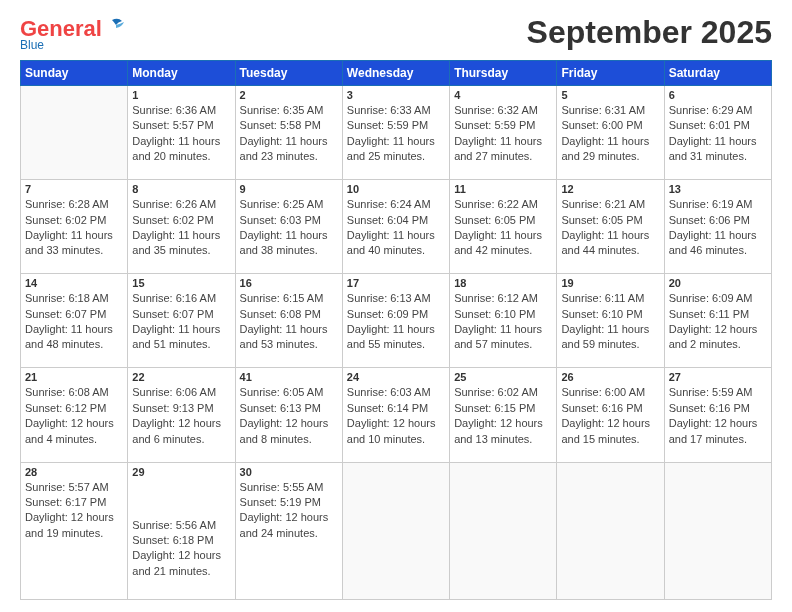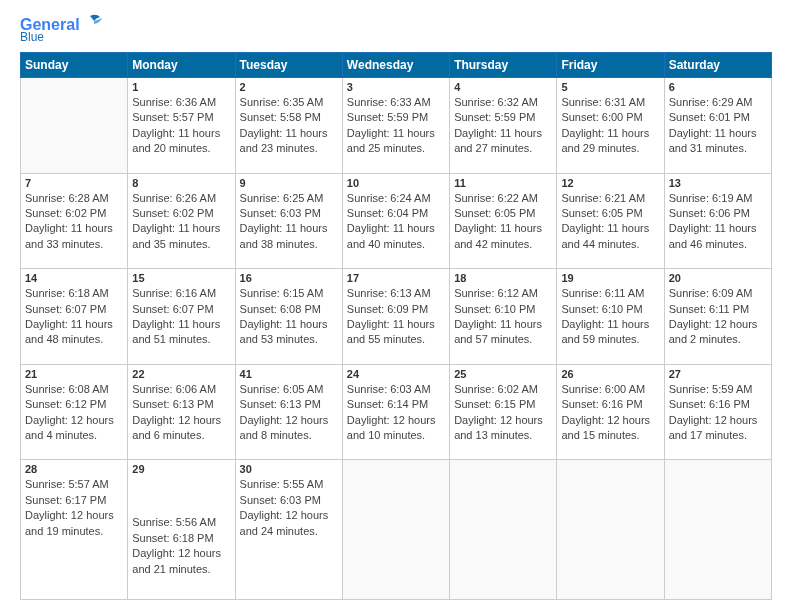--- a/index.html
+++ b/index.html
@@ -42,21 +42,21 @@
       color: #555;
       margin-top: 2px;
     }
     .calendar {
       width: 100%;
       border-collapse: collapse;
       flex: 1;
       font-size: 10px;
     }
     .calendar th {
-      background: #0369a1;
+      background: #1d4ed8;
       color: #fff;
       padding: 5px 4px;
       text-align: left;
       font-size: 12px;
       font-weight: bold;
       border: 1px solid #1a6eb5;
     }
     .calendar td {
       border: 1px solid #ccc;
       vertical-align: top;
@@ -83,29 +83,30 @@
       height: 70px;
     }
   </style>
 </head>
 <body>
 
 <div class="page">
   <div class="header">
     <div class="logo">
       <div style="display:flex; align-items:center;">
-        <span style="font-size:16px; font-weight:bold; color:#3b82f6;">General</span>
+        <span style="font-size:22px; font-weight:bold; color:#ef4444;">General</span>
         <svg width="22" height="22" viewBox="0 0 22 22" style="margin-left:2px; margin-top:-4px;">
           <path d="M8,4 Q14,1 18,5 Q14,6 12,9 Q10,6 8,4Z" fill="#1a6eb5"></path>
           <path d="M12,9 Q16,8 20,6 Q18,11 12,12Z" fill="#5aabdc"></path>
         </svg>
       </div>
       <span style="font-size:12px; font-weight:normal; color:#1a6eb5; margin-top:-4px;">Blue</span>
     </div>
     <div class="title-section">
+      <div class="month-title">September 2025</div>
     </div>
   </div>
 
   <table class="calendar">
     <thead>
       <tr>
         <th>Sunday</th>
         <th>Monday</th>
         <th>Tuesday</th>
         <th>Wednesday</th>
@@ -266,21 +267,21 @@
           <td>
             <span class="day-num">21</span>
             <div class="day-info" style="white-space: pre-line;">Sunrise: 6:08 AM
 Sunset: 6:12 PM
 Daylight: 12 hours
 and 4 minutes.</div>
           </td>
           <td>
             <span class="day-num">22</span>
             <div class="day-info" style="white-space: pre-line;">Sunrise: 6:06 AM
-Sunset: 6:13 PM
+Sunset: 9:13 PM
 Daylight: 12 hours
 and 6 minutes.</div>
           </td>
           <td>
             <span class="day-num">41</span>
             <div class="day-info" style="white-space: pre-line;">Sunrise: 6:05 AM
 Sunset: 6:13 PM
 Daylight: 12 hours
 and 8 minutes.</div>
           </td>
@@ -324,21 +325,21 @@
           <td>
             <span class="day-num">29</span>
             <div class="day-info" style="white-space: pre-line; margin-top: 40px;">Sunrise: 5:56 AM
 Sunset: 6:18 PM
 Daylight: 12 hours
 and 21 minutes.</div>
           </td>
           <td>
             <span class="day-num">30</span>
             <div class="day-info" style="white-space: pre-line;">Sunrise: 5:55 AM
-Sunset: 6:03 PM
+Sunset: 5:19 PM
 Daylight: 12 hours
 and 24 minutes.</div>
           </td>
           <td class="empty"></td>
           <td class="empty"></td>
           <td class="empty"></td>
           <td class="empty"></td>
         </tr>
       </tbody>
   </table>

